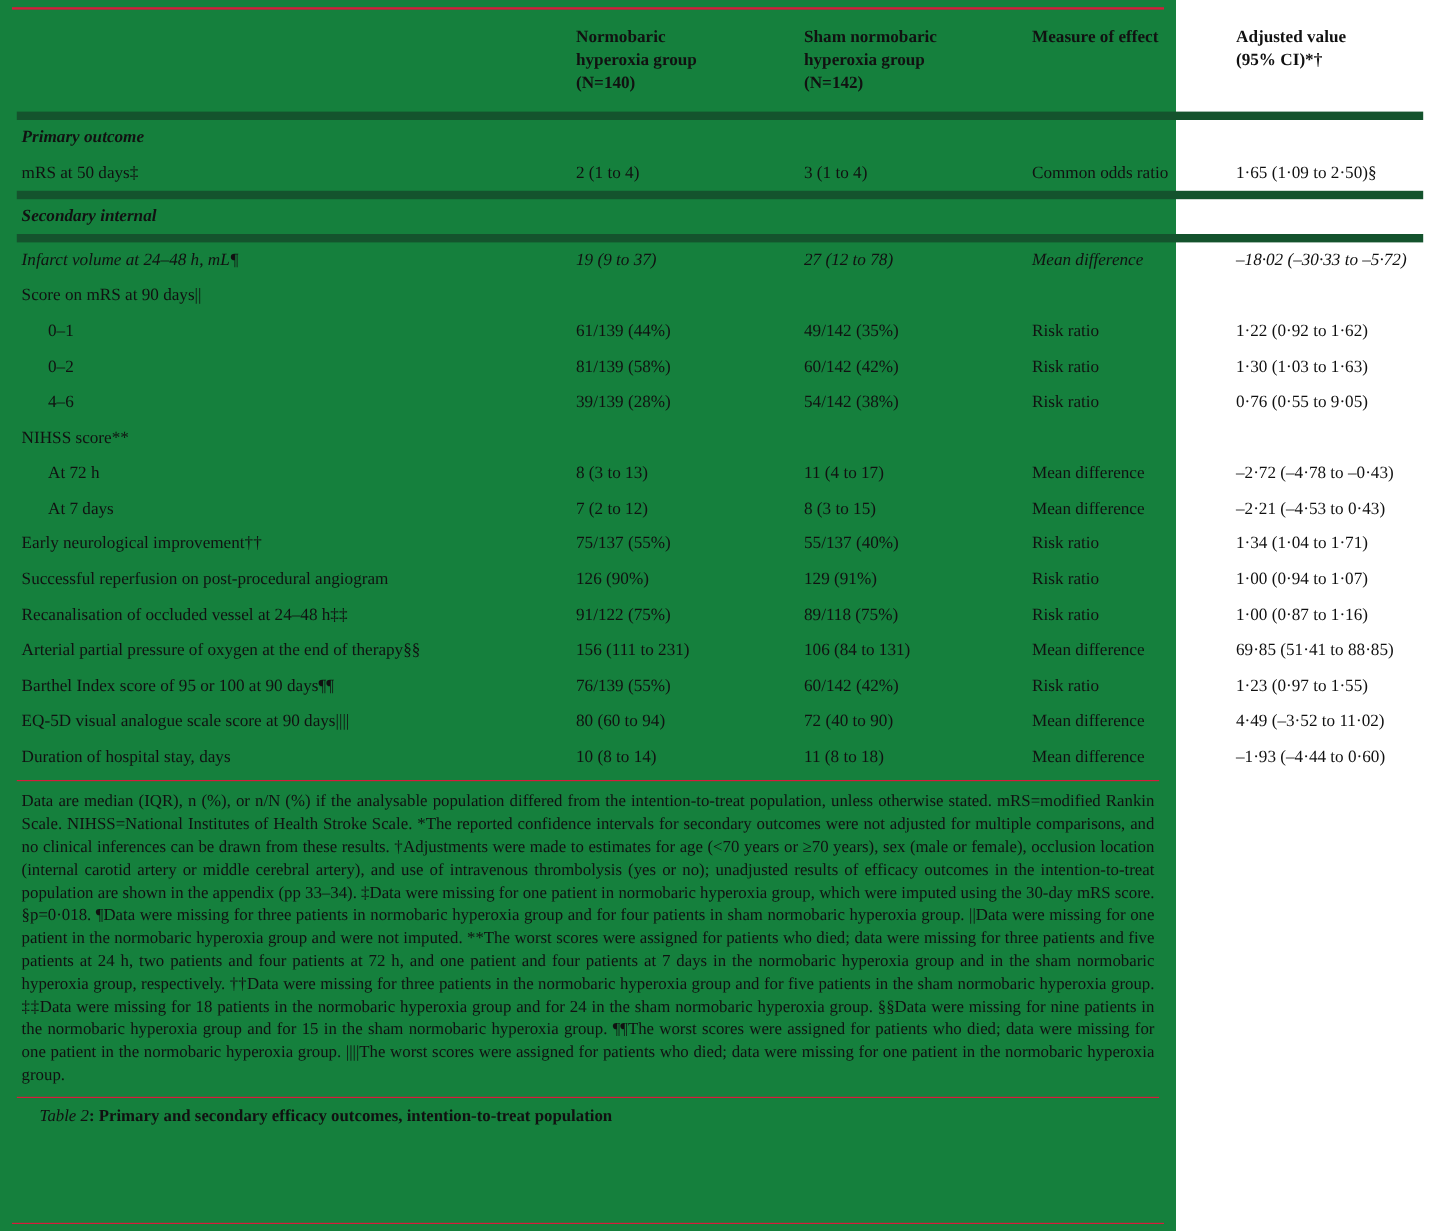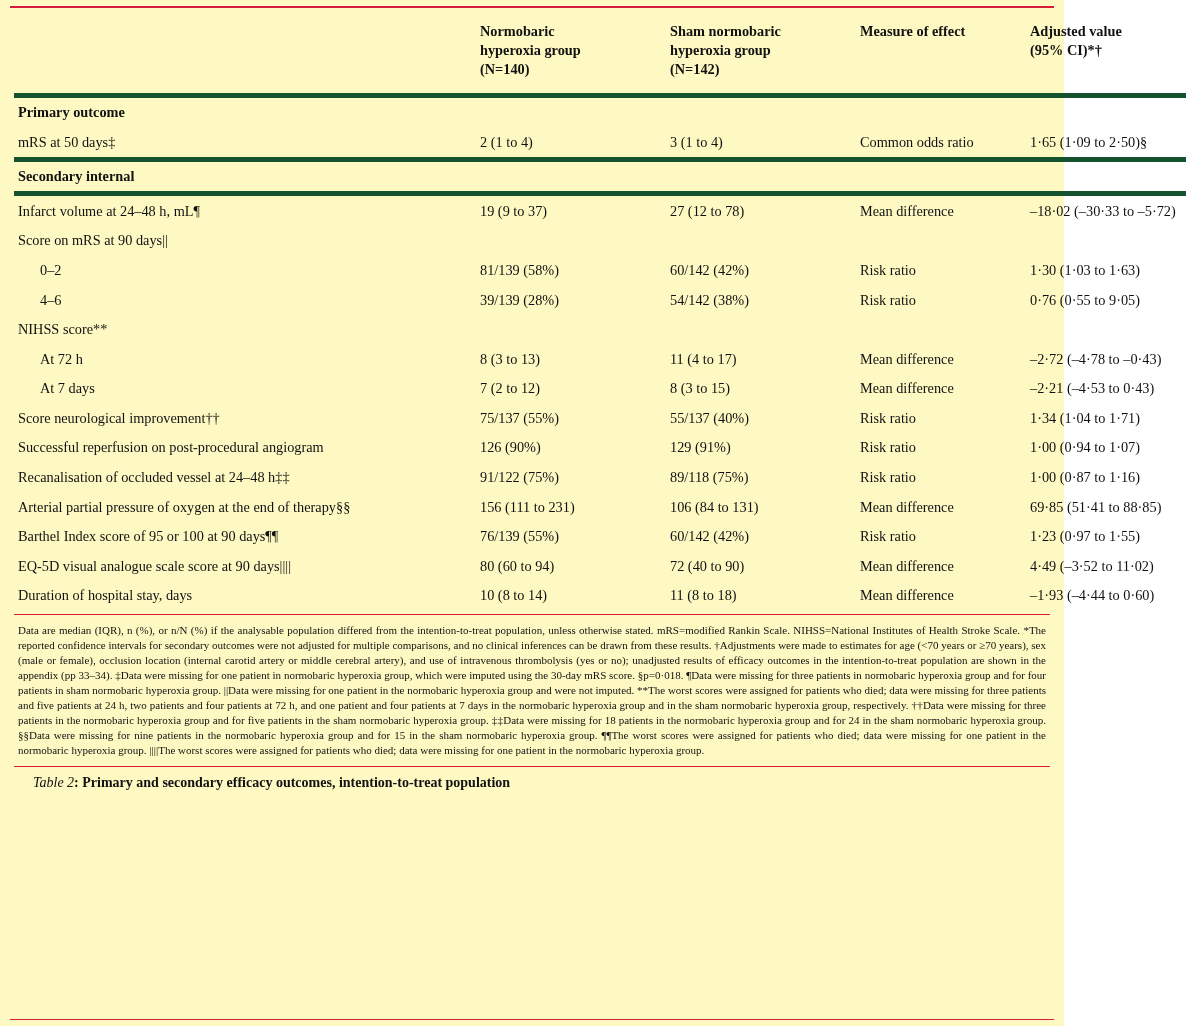--- a/index.html
+++ b/index.html
@@ -7,23 +7,23 @@
     padding: 0;
   }
   body {
     width: 1200px;
     height: 1026px;
     background: #ffffff;
     font-family: "Liberation Serif", serif;
   }
   #table-container {
     position: relative;
-    width: 1064px;
+    width: 980px;
     height: 1026px;
-    background: #fef9c3;
+    background: #15803d;
     box-sizing: border-box;
   }
   .top-rule {
     position: absolute;
     left: 10px;
     right: 10px;
     top: 6px;
     height: 1.5px;
     background: #d61c3c;
   }
@@ -61,30 +61,31 @@
   tbody td {
     vertical-align: top;
     padding: 5.5px 6px 5.5px 0;
     line-height: 1.3;
   }
   tbody td.label { padding-left: 4px; }
   tbody tr.section td {
     font-weight: bold;
   }
   tbody tr.rule-top td {
-    border-top: 5px solid #14532d;
+    border-top: 7px solid #14532d;
+    font-style: italic;
   }
   .indent { padding-left: 26px !important; }
 
   .foot-rule {
     border-top: 1px solid #d61c3c;
     margin-top: 4px;
   }
   .footnotes {
-    font-size: 11px;
+    font-size: 14px;
     line-height: 1.36;
     color: #111111;
     text-align: justify;
     padding: 8px 4px 6px 4px;
   }
   .caption-rule {
     border-top: 1px solid #d61c3c;
     margin-top: 2px;
   }
   .caption {
@@ -175,20 +176,27 @@
             <td>–18·02 (–30·33 to –5·72)</td>
           </tr>
           <tr>
             <td class="label">Score on mRS at 90 days||</td>
             <td></td>
             <td></td>
             <td></td>
             <td></td>
           </tr>
           <tr>
+            <td class="label indent">0–1</td>
+            <td>61/139 (44%)</td>
+            <td>49/142 (35%)</td>
+            <td>Risk ratio</td>
+            <td>1·22 (0·92 to 1·62)</td>
+          </tr>
+          <tr>
             <td class="label indent">0–2</td>
             <td>81/139 (58%)</td>
             <td>60/142 (42%)</td>
             <td>Risk ratio</td>
             <td>1·30 (1·03 to 1·63)</td>
           </tr>
           <tr>
             <td class="label indent">4–6</td>
             <td>39/139 (28%)</td>
             <td>54/142 (38%)</td>
@@ -210,21 +218,21 @@
             <td>–2·72 (–4·78 to –0·43)</td>
           </tr>
           <tr>
             <td class="label indent">At 7 days</td>
             <td>7 (2 to 12)</td>
             <td>8 (3 to 15)</td>
             <td>Mean difference</td>
             <td>–2·21 (–4·53 to 0·43)</td>
           </tr>
           <tr>
-            <td class="label">Score neurological improvement††</td>
+            <td class="label">Early neurological improvement††</td>
             <td>75/137 (55%)</td>
             <td>55/137 (40%)</td>
             <td>Risk ratio</td>
             <td>1·34 (1·04 to 1·71)</td>
           </tr>
           <tr>
             <td class="label">Successful reperfusion on post-procedural angiogram</td>
             <td>126 (90%)</td>
             <td>129 (91%)</td>
             <td>Risk ratio</td>

